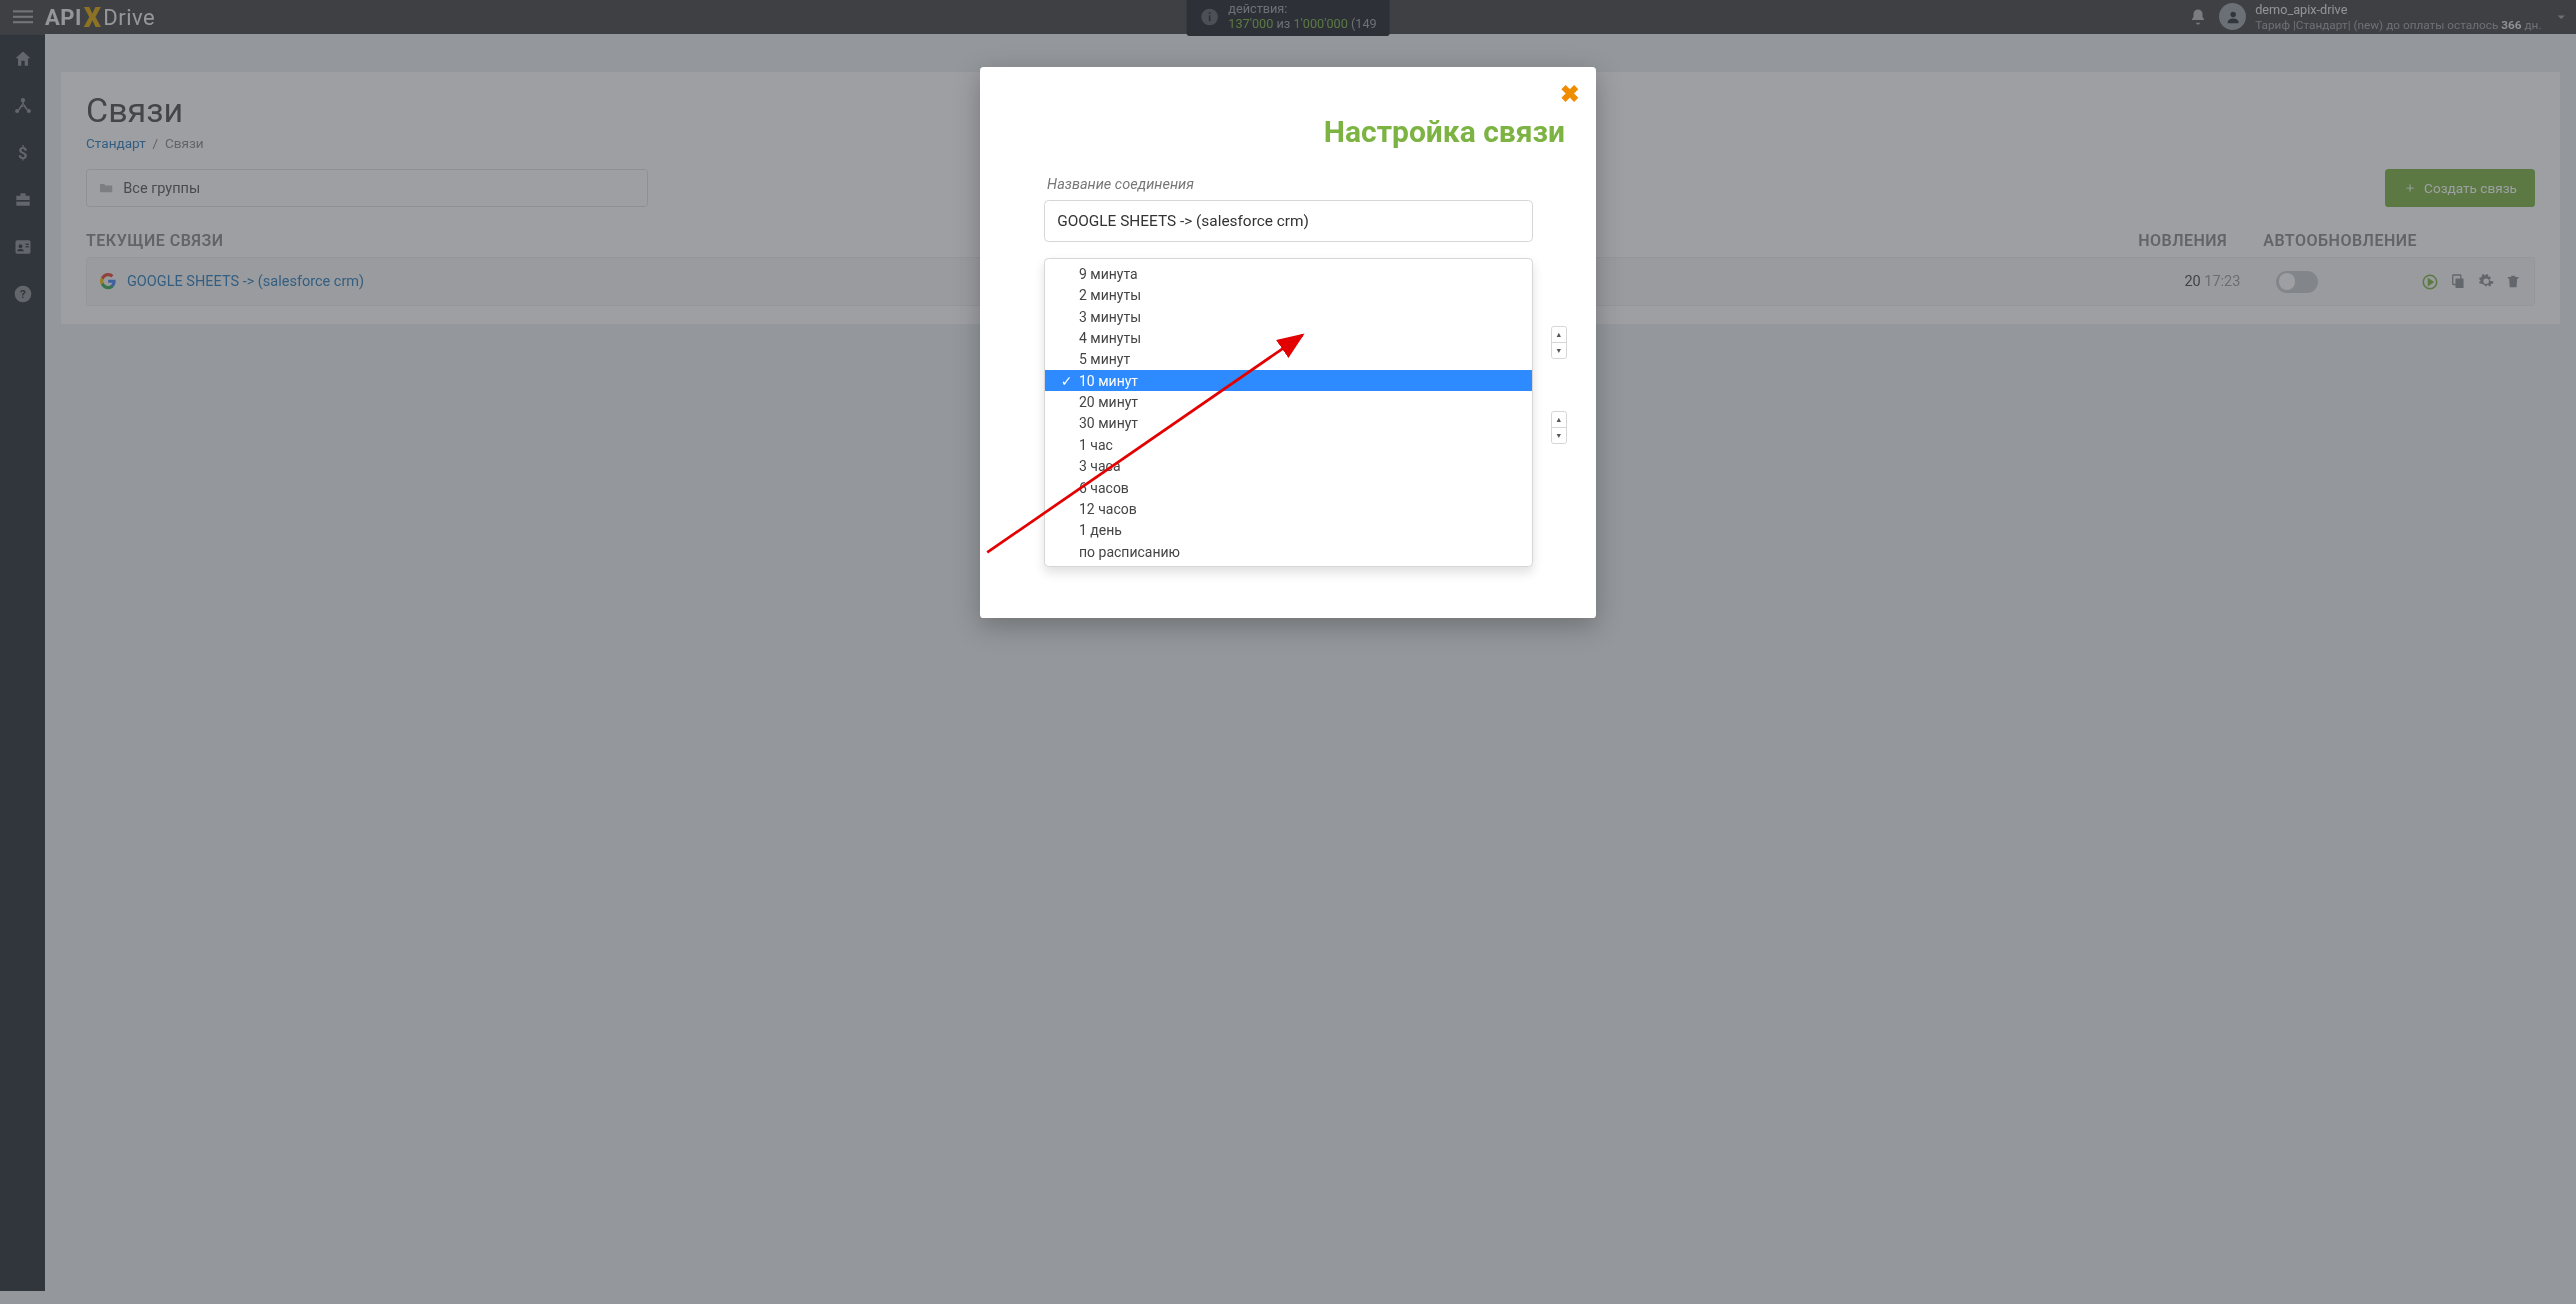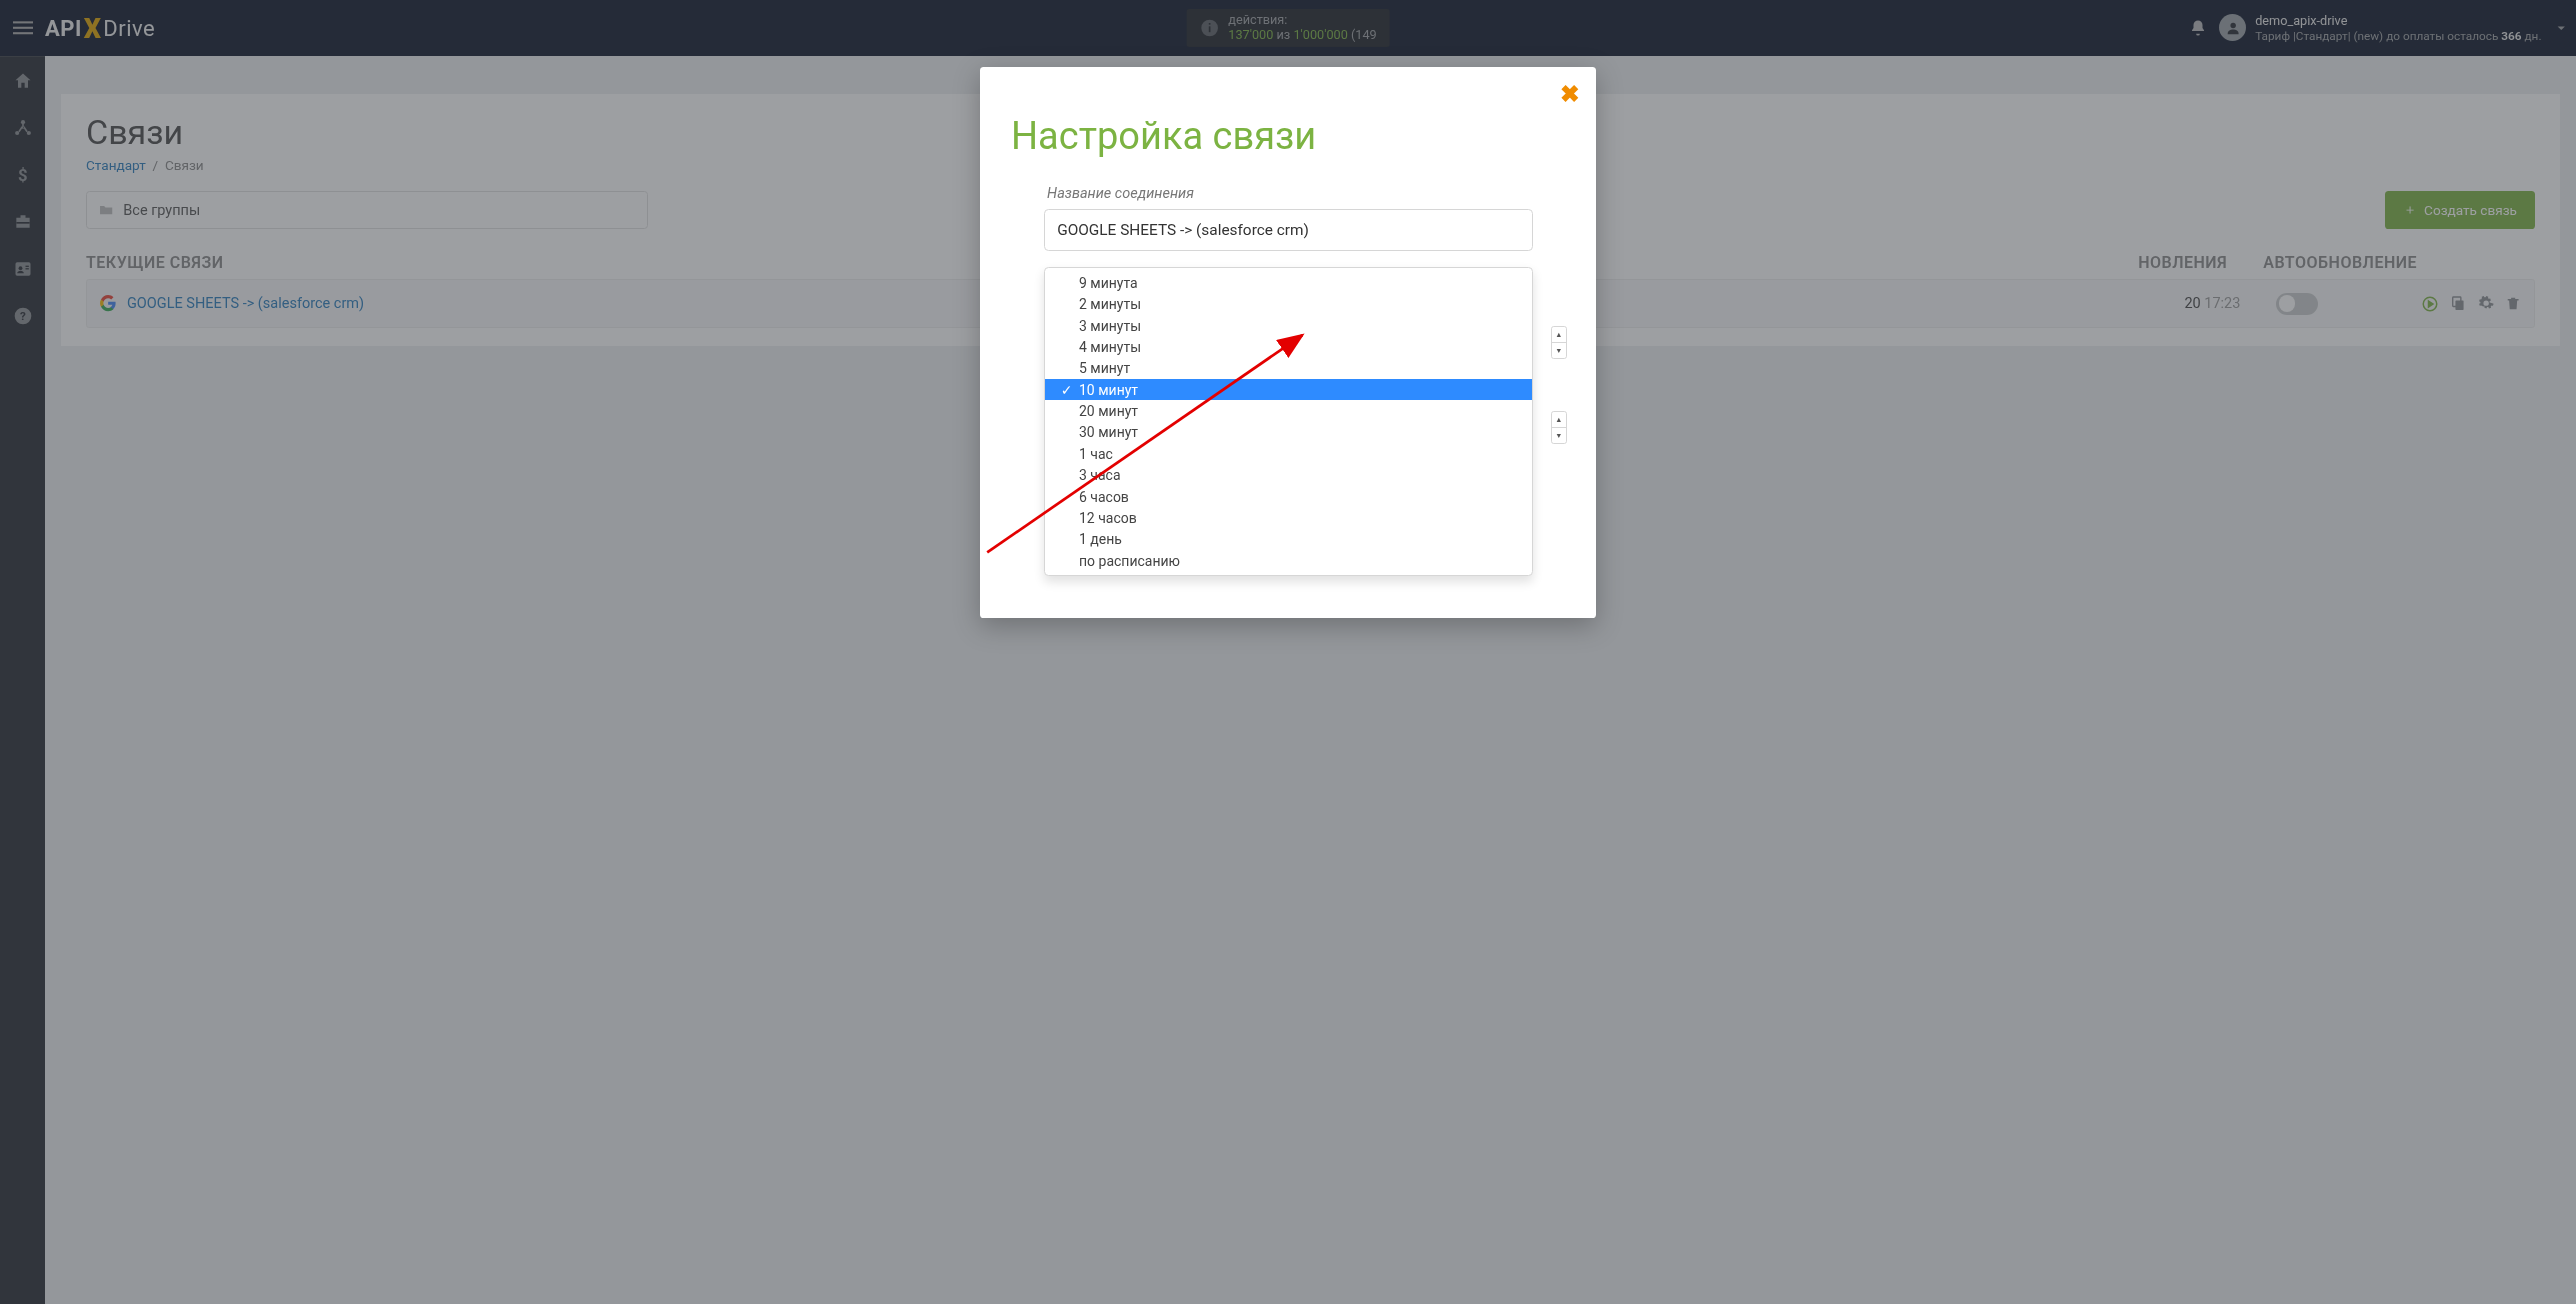--- a/index.html
+++ b/index.html
@@ -1,20 +1,20 @@
 <!DOCTYPE html>
 <html style="font-size:14.5px"><head>
 <meta charset="utf-8">
 <style>
 * { box-sizing: border-box; margin: 0; padding: 0; font-family: -apple-system, BlinkMacSystemFont, "Segoe UI", Roboto, Helvetica, Arial, sans-serif; }
 html, body { width: 100%; height: 100%; overflow: hidden; }
 body { background: #EDEEF0; position: relative; }
 
 
-.topbar { height: 56px; background: #0f172a; display: flex; align-items: center; color: #c2c2c2; position: relative; z-index: 10; }
+.topbar { height: 34px; background: #404040; display: flex; align-items: center; color: #c2c2c2; position: relative; z-index: 10; }
 .topbar .hamburger { width: 45px; display: flex; align-items: center; justify-content: center; cursor: pointer; color: #AAA; }
 .topbar .hamburger svg { width: 20px; height: 20px; }
 .topbar .logo { display: flex; align-items: center; font-weight: 700; font-size: 22px; letter-spacing: 0.5px; color: #ECECEC; }
 .topbar .logo .api { color: #ECECEC; }
 .topbar .logo .x { color: #E1A500; font-weight: 900; padding: 0 1.8px; font-size: 27px; line-height: 20px; position: relative; top: 0.9px; }
 .topbar .logo .drive { color: #ECECEC; font-weight: 400; }
 .topbar .center { position: absolute; left: 50%; transform: translateX(-50%); display: flex; align-items: center; gap: 9px; background: #1E2228; padding: 3.6px 12.7px; border-radius: 2.7px; height: 38px; max-width: 235px; overflow: hidden; }
 .topbar .center .info-icon { color: #5C6066; }
 .topbar .center .txt { font-size: 12.7px; line-height: 1.15; white-space: nowrap; }
 .topbar .center .txt .lbl { color: #9EA1A4; }
@@ -63,21 +63,21 @@
 .toggle { width: 42px; height: 22px; border-radius: 11px; background: #C9CBCC; position: relative; }
 .toggle::after { content: ""; position: absolute; left: 2.7px; top: 2.7px; width: 16.3px; height: 16.3px; border-radius: 50%; background: #fff; }
 
 .action-icon { color: #8B8E92; cursor: pointer; }
 .action-icon.play { color: #7CB342; }
 
 
 .overlay { position: absolute; inset: 0; background: rgba(60,64,70,0.5); z-index: 50; }
 .modal { position: absolute; top: 67px; left: 50%; transform: translateX(-50%); width: 616px; background: #fff; border-radius: 3.6px; box-shadow: 0 7.2px 27px rgba(0,0,0,0.25); z-index: 60; padding: 22px 31px 25px; min-height: 551px; }
 .modal .close { position: absolute; right: 16.3px; top: 12.7px; color: #F08C00; font-size: 23.5px; cursor: pointer; font-weight: 900; }
-.modal h2 { text-align: left; color: #7CB342; font-size: 38px; font-weight: 400; margin: 25px 0 27px; }
+.modal h2 { text-align: right; color: #7CB342; font-size: 30px; font-weight: 700; margin: 25px 0 27px; }
 .modal .field-label { color: #777; font-size: 14.5px; margin: 0 0 7.2px 3.6px; font-style: italic; }
 .modal .text-input { width: 489px; margin: 0 auto 16.3px; display: block; height: 42px; border: 0.9px solid #D6D6D6; border-radius: 4.5px; padding: 0 12.7px; font-size: 15.4px; color: #333; }
 .modal .field-wrap { width: 489px; margin: 0 auto; }
 
 .dropdown-list { width: 489px; margin: 0 auto; background: #fff; border: 0.9px solid #D6D6D6; border-radius: 4.5px; box-shadow: 0 5.4px 11px rgba(0,0,0,0.12); padding: 3.6px 0; }
 .dropdown-list .opt { padding: 2.7px 16.3px; font-size: 14px; color: #444; cursor: pointer; display: flex; align-items: center; gap: 7.2px; }
 .dropdown-list .opt.selected { background: #2E8BFF; color: #fff; }
 .dropdown-list .opt .check { width: 11px; display: inline-block; }
 
 .ghost-stepper { position: absolute; right: 29px; width: 16.3px; height: 33px; border: 0.9px solid #D6D6D6; border-radius: 2.7px; background: #fff; display:flex; flex-direction:column; }

